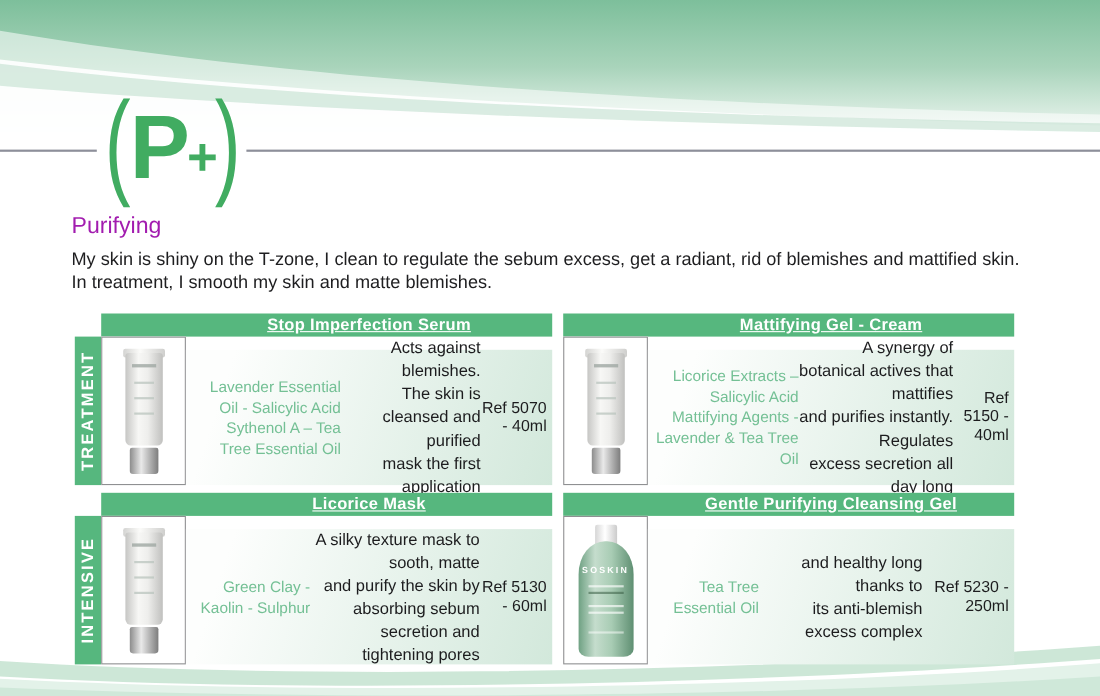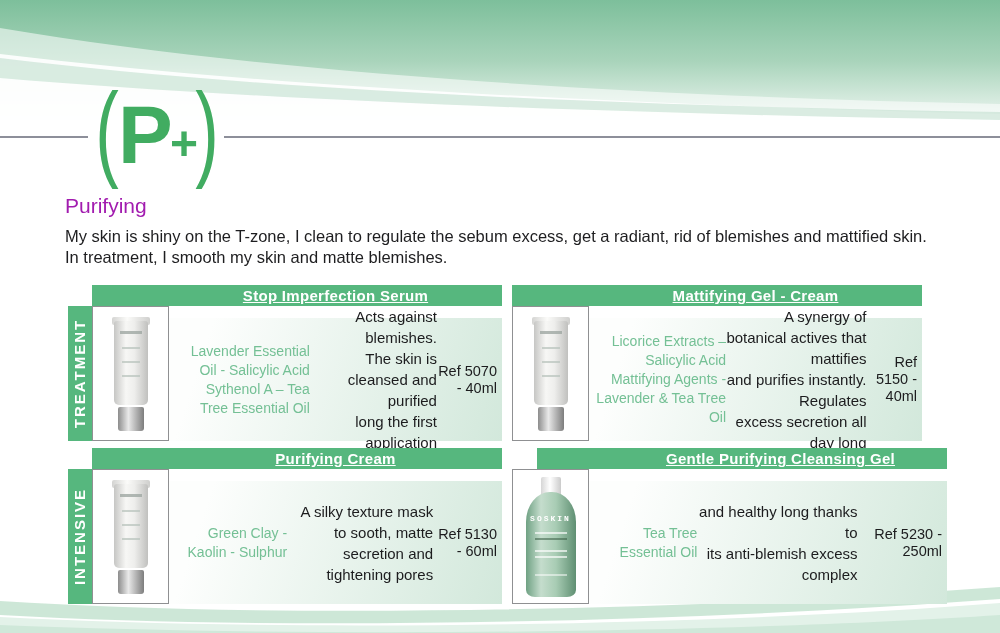--- a/index.html
+++ b/index.html
@@ -31,21 +31,21 @@
                 display:flex; align-items:center; justify-content:center; }
   .side-label span { transform:rotate(-90deg); white-space:nowrap; color:#ffffff;
                      font-size:15px; font-weight:bold; letter-spacing:2px; }
   .side-treatment { left:68px; top:306px; }
   .side-intensive { left:68px; top:469px; }
 
   .card { position:absolute; width:410px; height:156px; z-index:2; }
   .card-1 { left:92px;  top:285px; }
   .card-2 { left:512px; top:285px; }
   .card-3 { left:92px;  top:448px; }
-  .card-4 { left:512px; top:448px;padding-left:25px; }
+  .card-4 { left:512px; top:448px; }
 
   .card-header { height:21px; background:#56b77e; color:#ffffff; padding-left:77px;
                  display:flex; align-items:center; justify-content:center;
                  font-size:15px; font-weight:bold; letter-spacing:0.3px;text-decoration:underline; }
   .card-body { position:absolute; top:21px; left:0; right:0; bottom:0; display:flex; }
   .image-box { width:77px; box-sizing:border-box; background:#ffffff; border:1px solid #8f9092;
                display:flex; align-items:center; justify-content:center; }
   .content { flex:1; box-sizing:border-box; padding:3px 5px; text-align:right;
              display:flex; flex-direction:row; justify-content:space-evenly; align-items:center;
              background:linear-gradient(108deg, #fdfefd 12%, #d2e8db 100%);margin-top:12px; }
@@ -59,21 +59,21 @@
                 background:linear-gradient(to right,#d4d4d2,#fbfbf9 40%,#cfcfcd); }
   .tube-body { position:absolute; top:4px; left:1px; width:34px; height:84px; border-radius:3px 3px 5px 5px;
                background:linear-gradient(to right,#c6c6c4,#f7f7f5 35%,#eeeeec 60%,#c0c0be); }
   .tube-brand { position:absolute; top:10px; left:6px; right:6px; height:3px; background:#9fa8a2; opacity:0.8; }
   .tube-line  { position:absolute; left:8px; right:8px; height:2px; background:#b9c4bd; opacity:0.75; }
   .tl-1 { top:26px; } .tl-2 { top:40px; } .tl-3 { top:54px; }
   .tube-cap { position:absolute; bottom:0; left:5px; width:26px; height:24px; border-radius:2px 2px 3px 3px;
               background:linear-gradient(to right,#8c8c8c,#e9e9e9 40%,#7d7d7d); }
 
   
-  .bottle { position:relative; width:50px; height:120px;font-family:Liberation Mono, monospace; }
+  .bottle { position:relative; width:50px; height:120px; }
   .bottle-cap { position:absolute; top:0; left:15px; width:20px; height:18px; border-radius:2px 2px 1px 1px;
                 background:linear-gradient(to right,#d6d6d6,#ffffff 45%,#cbcbcb); }
   .bottle-body { position:absolute; top:15px; left:0; width:50px; height:105px;
                  border-radius:24px 24px 9px 9px / 30px 30px 7px 7px;
                  background:linear-gradient(to right,#6fa183,#c5ddcd 30%,#a8ccb4 60%,#5f8f72); }
   .bottle-brand { position:absolute; top:22px; left:0; width:100%; text-align:center; color:#ffffff;
                   font-size:8px; font-weight:bold; letter-spacing:2px; }
   .bottle-line { position:absolute; left:9px; right:9px; height:2px; background:rgba(255,255,255,0.65); }
   .bl-1 { top:40px; } .bl-2 { top:46px; background:rgba(56,92,68,0.55); } .bl-3 { top:58px; } .bl-4 { top:64px; }
   .bl-5 { top:82px; background:rgba(255,255,255,0.5); }
@@ -139,21 +139,21 @@
         </div>
       </div>
       <div class="content">
         <div class="ingredients">
           <div>Lavender Essential Oil - Salicylic Acid</div>
           <div>Sythenol A – Tea Tree Essential Oil</div>
         </div>
         <div class="description">
           <div>Acts against blemishes.</div>
           <div>The skin is cleansed and purified</div>
-          <div>long the first application</div>
+          <div>mask the first application</div>
         </div>
         <div class="ref">Ref 5070 - 40ml</div>
       </div>
     </div>
   </div>
 
   <div class="card card-2">
     <div class="card-header">Mattifying Gel - Cream</div>
     <div class="card-body">
       <div class="image-box">
@@ -177,40 +177,41 @@
           <div>A synergy of botanical actives that mattifies</div>
           <div>and purifies instantly. Regulates</div>
           <div>excess secretion all day long</div>
         </div>
         <div class="ref">Ref 5150 - 40ml</div>
       </div>
     </div>
   </div>
 
   <div class="card card-3">
-    <div class="card-header">Purifying Cream</div>
+    <div class="card-header">Licorice Mask</div>
     <div class="card-body">
       <div class="image-box">
         <div class="tube">
           <div class="tube-crimp"></div>
           <div class="tube-body">
             <div class="tube-brand"></div>
             <div class="tube-line tl-1"></div>
             <div class="tube-line tl-2"></div>
             <div class="tube-line tl-3"></div>
           </div>
           <div class="tube-cap"></div>
         </div>
       </div>
       <div class="content">
         <div class="ingredients">
           <div>Green Clay - Kaolin - Sulphur</div>
         </div>
         <div class="description">
           <div>A silky texture mask to sooth, matte</div>
+          <div>and purify the skin by absorbing sebum</div>
           <div>secretion and tightening pores</div>
         </div>
         <div class="ref">Ref 5130 - 60ml</div>
       </div>
     </div>
   </div>
 
   <div class="card card-4">
     <div class="card-header">Gentle Purifying Cleansing Gel</div>
     <div class="card-body">

